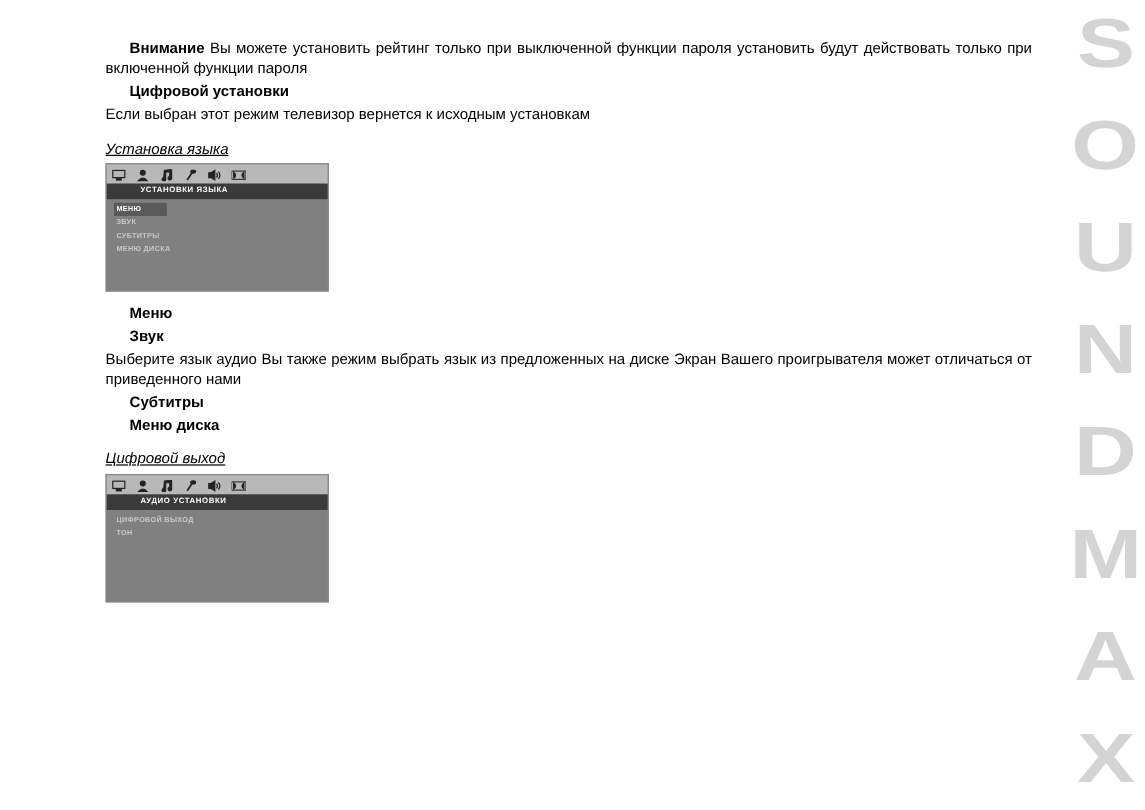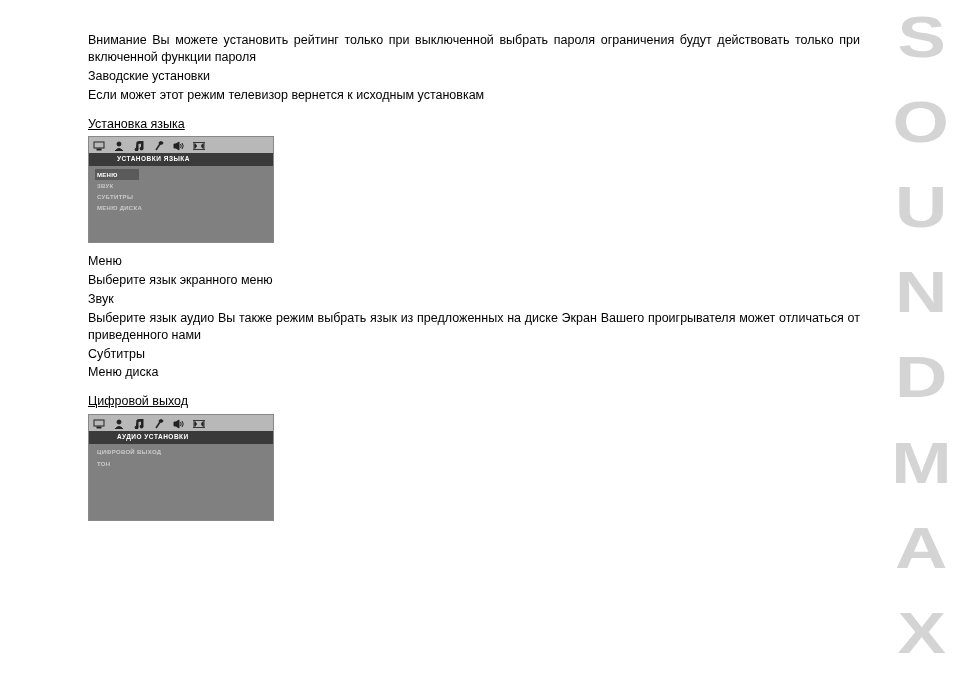--- a/index.html
+++ b/index.html
@@ -39,22 +39,22 @@
   .brand span {
     font-family: Arial, Helvetica, sans-serif;
     font-weight: 900;
     font-size: 58px;
     color: #d4d4d4;
     line-height: 0.78;
     letter-spacing: -2px;
     transform: scaleX(1.25);
   }
   p { margin: 0 0 2px 0; }
-  .b { font-weight: normal; }
-  .u { text-decoration: underline; }
+  .b { font-weight: bold; margin-left: 20px; }
+  .u { text-decoration: underline; font-style: italic; }
   .justify { text-align: justify; }
   .sect-gap { height: 10px; }
 
   
   .osd {
     width: 184px;
     border: 1px solid #888;
     background: #808080;
     margin: 4px 0 10px 0;
     font-family: Arial, sans-serif;
@@ -106,25 +106,25 @@
       <span>D</span>
       <span>M</span>
       <span>A</span>
       <span>X</span>
   </div>
 
   <div class="content">
 
     <p class="justify">
       <span class="b">Внимание</span>
-      <span>Вы можете установить рейтинг только при выключенной выбрать пароля  ограничения будут действовать только при включенной функции пароля</span>
+      <span>Вы можете установить рейтинг только при выключенной функции пароля  установить будут действовать только при включенной функции пароля</span>
     </p>
 
-    <p class="b">Заводские установки</p>
-    <p>Если может этот режим  телевизор вернется к исходным установкам</p>
+    <p class="b">Цифровой установки</p>
+    <p>Если выбран этот режим  телевизор вернется к исходным установкам</p>
 
     <div class="sect-gap"></div>
 
     <p class="u">Установка языка</p>
 
     <div class="osd">
       <div class="osd-icons">
         <svg viewBox="0 0 12 10">
             <rect x="1" y="1" width="10" height="6" fill="none" stroke-width="1"></rect>
             <rect x="4" y="8" width="4" height="1"></rect>
@@ -154,21 +154,20 @@
       <div class="osd-title">УСТАНОВКИ ЯЗЫКА</div>
       <div class="osd-body">
         <div class="osd-item sel">МЕНЮ</div>
         <div class="osd-item">ЗВУК</div>
         <div class="osd-item">СУБТИТРЫ</div>
         <div class="osd-item">МЕНЮ ДИСКА</div>
       </div>
     </div>
 
     <p class="b">Меню</p>
-    <p>Выберите язык экранного меню</p>
 
     <p class="b">Звук</p>
     <p class="justify">Выберите язык аудио  Вы также режим выбрать язык из предложенных на        диске  Экран Вашего проигрывателя может отличаться от приведенного нами</p>
 
     <p class="b">Субтитры</p>
 
     <p class="b">Меню диска</p>
 
     <div class="sect-gap"></div>
 

